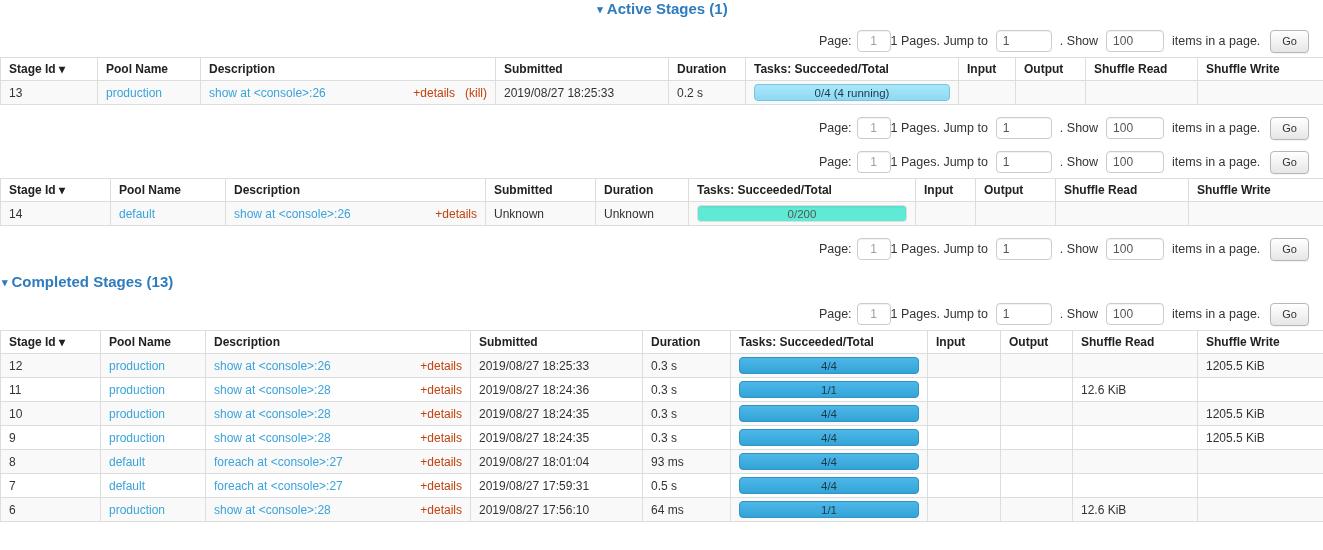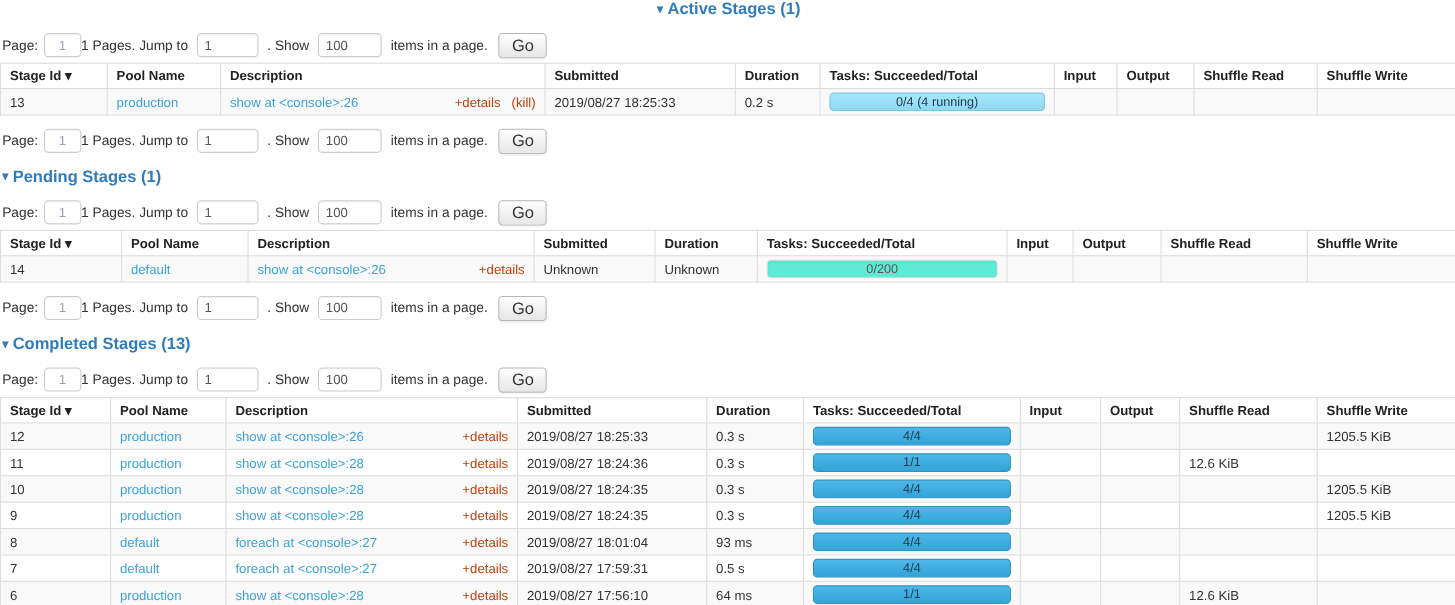--- a/index.html
+++ b/index.html
@@ -5,31 +5,31 @@
   * { box-sizing: border-box; margin: 0; padding: 0; }
   html, body { width: 1323px; height: 550px; overflow: hidden; background: #fff;
     font-family: "Liberation Sans", sans-serif; font-size: 12px; color: #333; }
   .page { width: 1323px; }
 
   .section-title { font-size: 15px; font-weight: bold; color: #2e7cbe;
     margin: 14px 0 0 2px; line-height: 15px; cursor: pointer; }
   .stage-section:first-child .section-title { margin-top: 1px; text-align: center; }
   .collapse-arrow { font-size: 11px; margin-right: 4px; position: relative; top: -1px; }
 
-  .pagebar { display: flex; justify-content: flex-start; align-items: center;
+  .pagebar { display: flex; justify-content: flex-end; align-items: center;
     margin: 12px 14px 5px 2px; height: 22px; }
   .pb-left, .pb-right { display: flex; align-items: center; gap: 5px; }
   .pb-text { color: #333; font-size: 12.5px; white-space: pre; }
   input { font-family: "Liberation Sans", sans-serif; font-size: 12px; color: #555;
     border: 1px solid #ccc; border-radius: 4px; height: 22px; outline: none;
     box-shadow: inset 0 1px 1px rgba(0,0,0,.06); }
   .page-box { width: 34px; text-align: center; color: #98a2ad; }
   .jump-box { width: 56px; padding: 0 6px; margin: 0 3px; }
   .show-box { width: 58px; padding: 0 6px; margin: 0 3px; }
-  .go-btn { height: 23px; padding: 0 11px; margin-left: 5px; font-size: 15px; color: #333;
+  .go-btn { height: 23px; padding: 0 11px; margin-left: 5px; font-size: 11px; color: #333;
     background: linear-gradient(#ffffff, #e6e6e6); border: 1px solid #b7b7b7;
     border-radius: 4px; cursor: pointer; box-shadow: 0 1px 1px rgba(0,0,0,.05); }
 
   table.stages-table { table-layout: fixed; width: 1323px; border-collapse: collapse;
     margin-top: 4px; }
   .stages-table th, .stages-table td { border: 1px solid #dddddd; padding: 3px 8px;
     line-height: 16px; text-align: left; font-size: 12px; overflow: hidden;
     white-space: nowrap; vertical-align: middle; }
   .stages-table th { font-weight: bold; color: #222; }
   .stages-table tbody tr:nth-child(odd) { background: #f9f9f9; }
@@ -128,21 +128,20 @@
           <input class="jump-box" value="1" style="">
           <span class="pb-text">. Show</span>
           <input class="show-box" value="100" style="">
           <span class="pb-text">items in a page.</span>
           <button class="go-btn">Go</button>
         </div>
       </div>
   </section>
 
   <section class="stage-section">
-    <h4 class="section-title"><span class="collapse-arrow">▾</span><span>Pending Stages (1)</span></h4>
     <div class="pagebar">
         <div class="pb-left">
           <span class="pb-text">Page:</span>
           <input class="page-box" value="1" style="">
         </div>
         <div class="pb-right">
           <span class="pb-text">1 Pages. Jump to</span>
           <input class="jump-box" value="1" style="">
           <span class="pb-text">. Show</span>
           <input class="show-box" value="100" style="">

